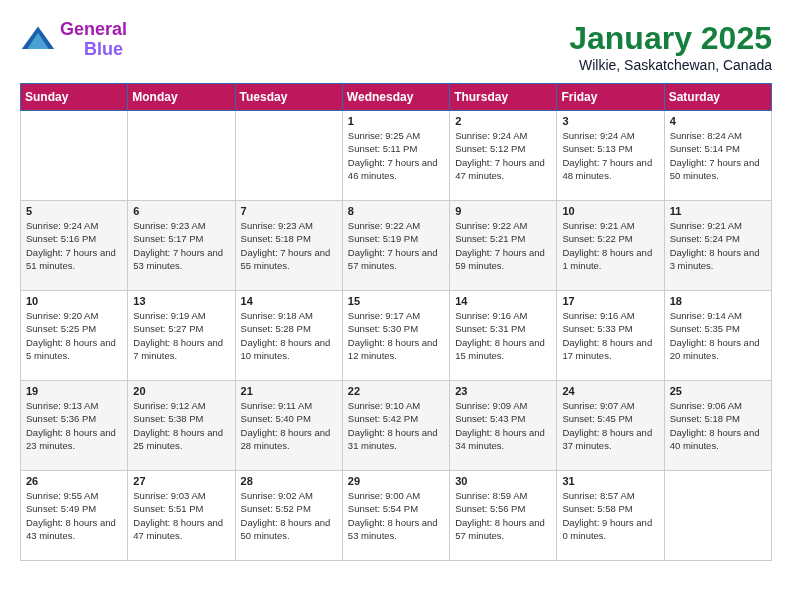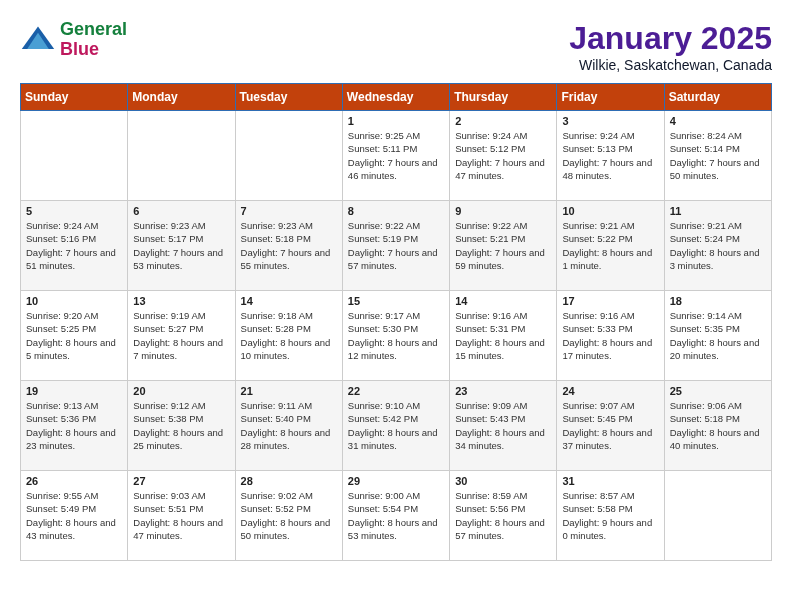--- a/index.html
+++ b/index.html
@@ -19,45 +19,45 @@
     .logo {
       display: flex;
       align-items: center;
       gap: 4px;
     }
     .logo-text {
       font-size: 18px;
       font-weight: bold;
       line-height: 1.1;
     }
-    .logo-text .general { color: #15803d; }
-    .logo-text .blue { color: #be185d; }
+    .logo-text .general { color: #a21caf; }
+    .logo-text .blue { color: #8b5cf6; margin-left: 24px; }
     .logo-icon {
       width: 36px;
       height: 36px;
     }
     .title-block {
       text-align: right;
     }
     .month-title {
       font-size: 32px;
       font-weight: bold;
-      color: #4c1d95;
+      color: #15803d;
     }
     .location {
       font-size: 14px;
       color: #0f172a;
     }
     table {
       width: 100%;
       border-collapse: collapse;
       table-layout: fixed;
     }
     thead th {
-      background-color: #c2410c;
+      background-color: #be185d;
       color: #fff;
       font-size: 12px;
       font-weight: bold;
       padding: 6px 4px;
       text-align: left;
       border: 1px solid #2e6db4;
     }
     tbody td {
       border: 1px solid #ccc;
       vertical-align: top;

